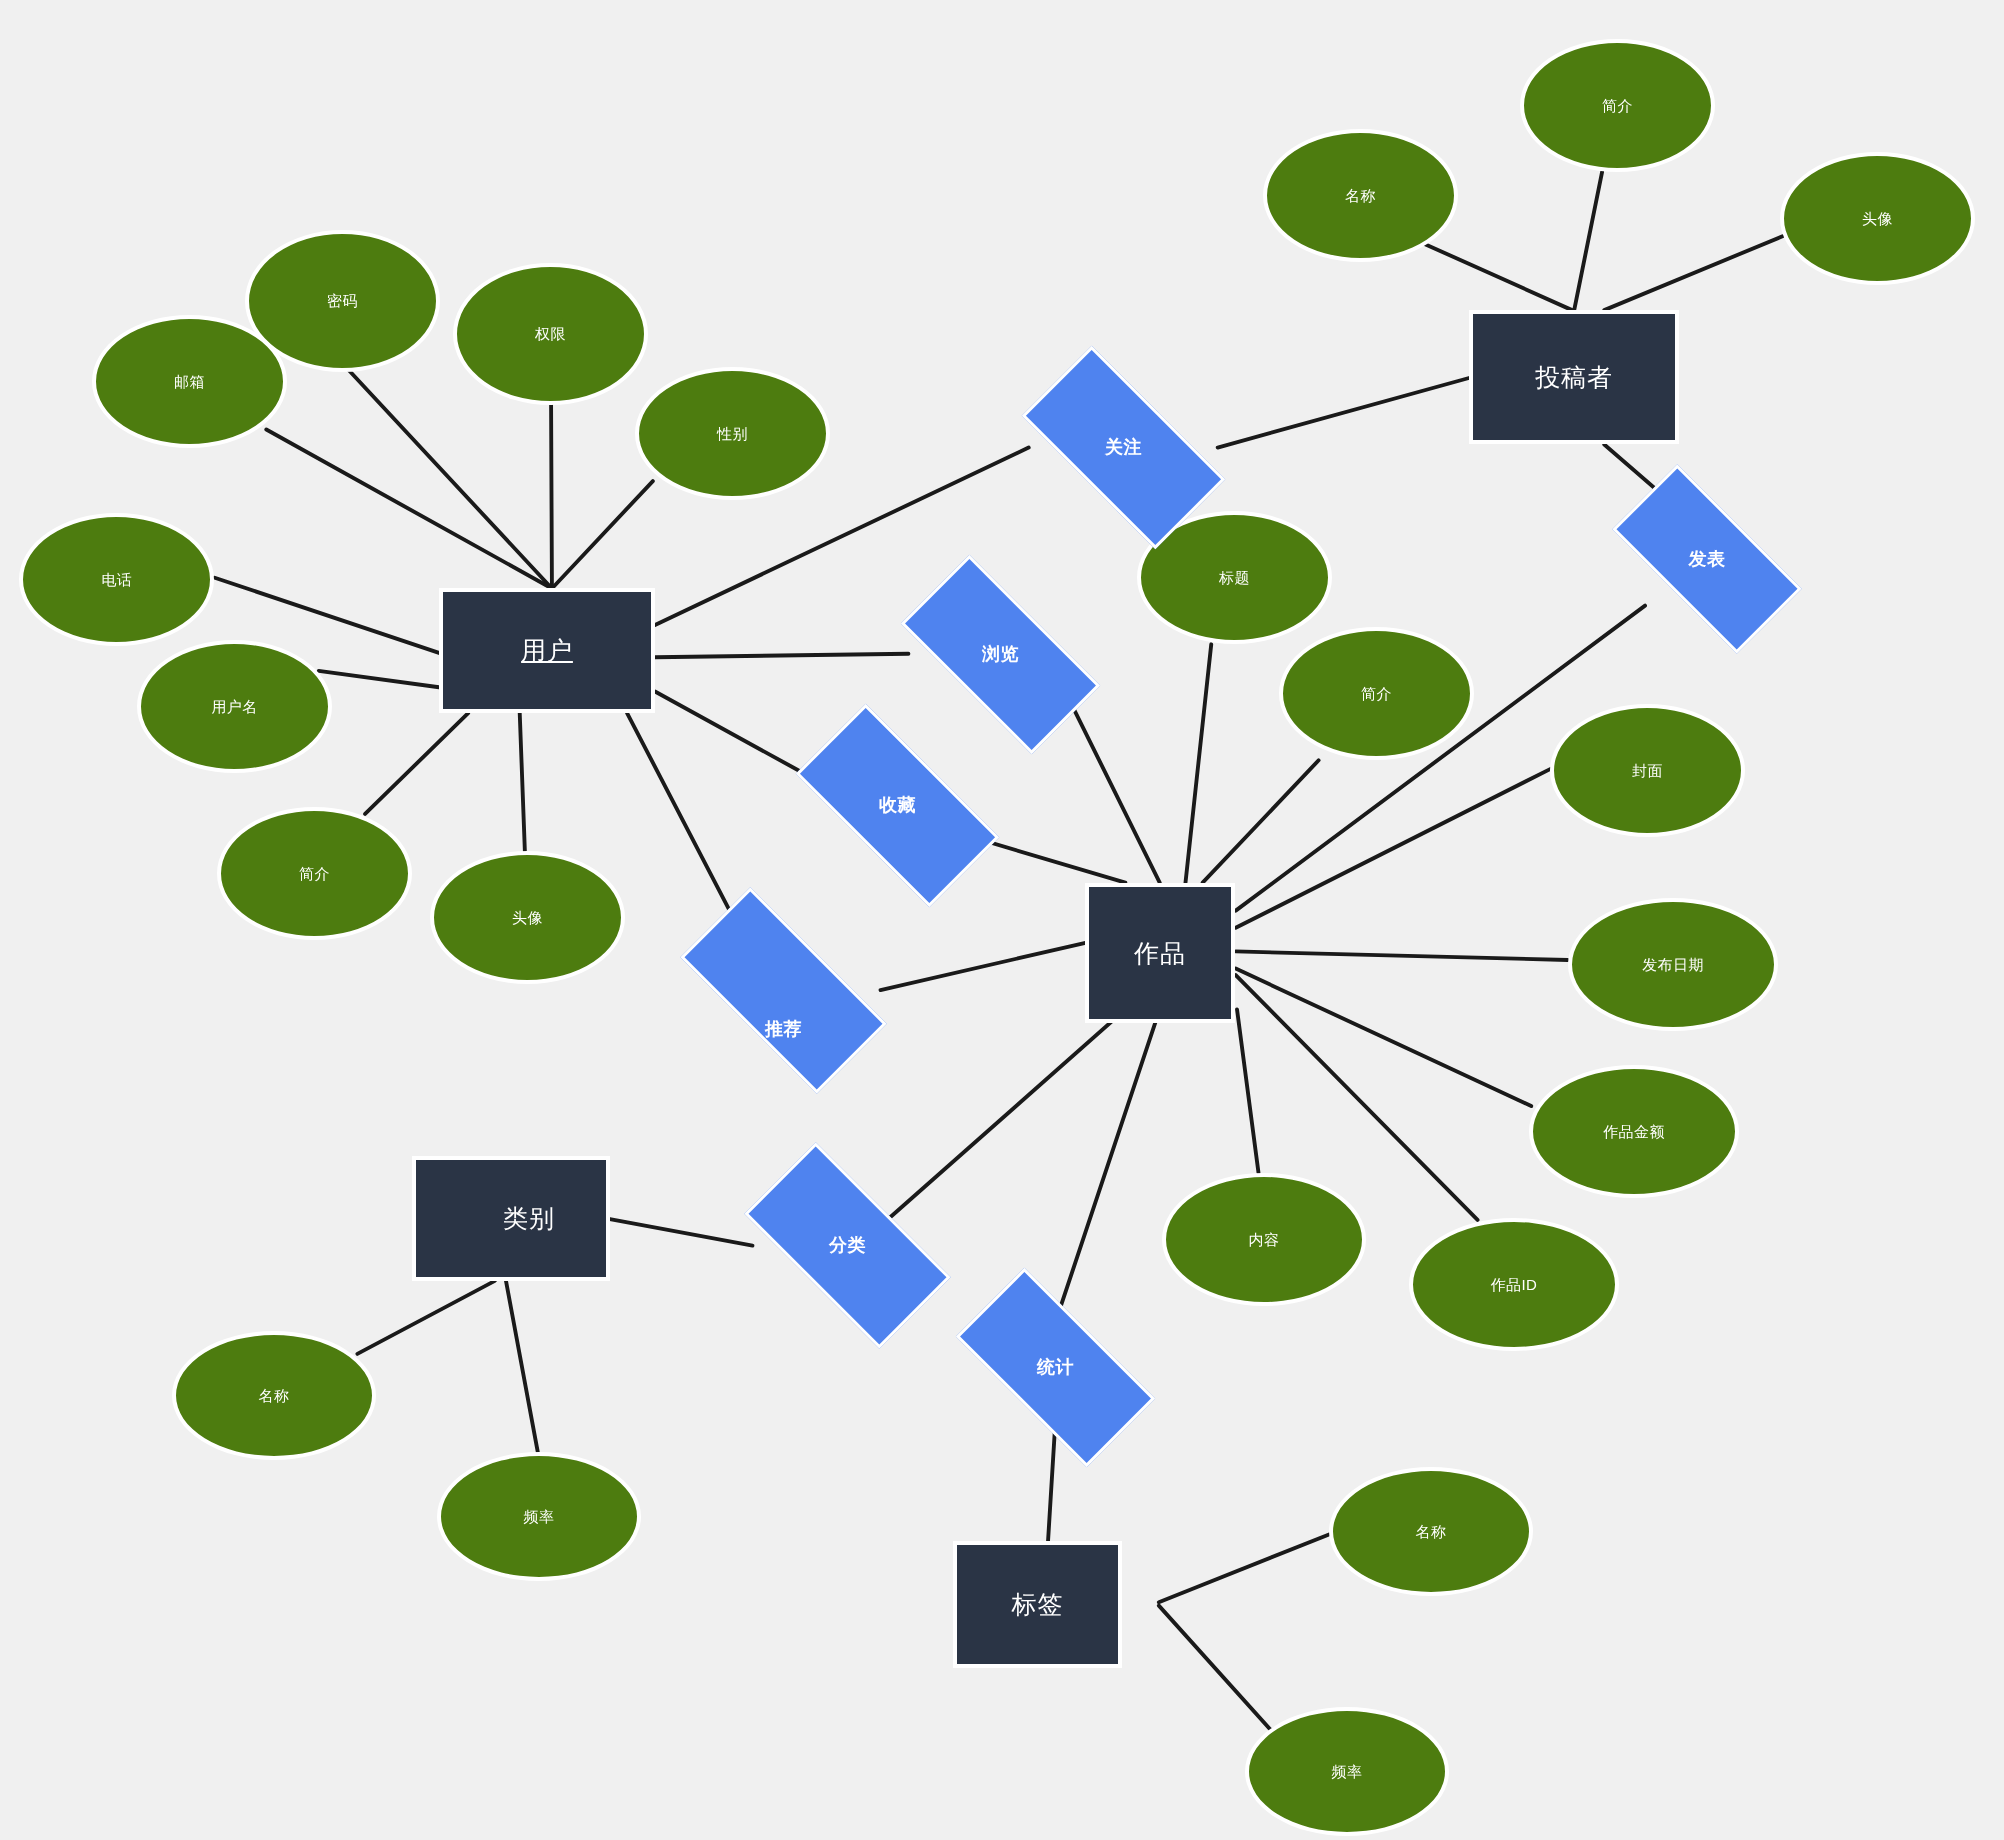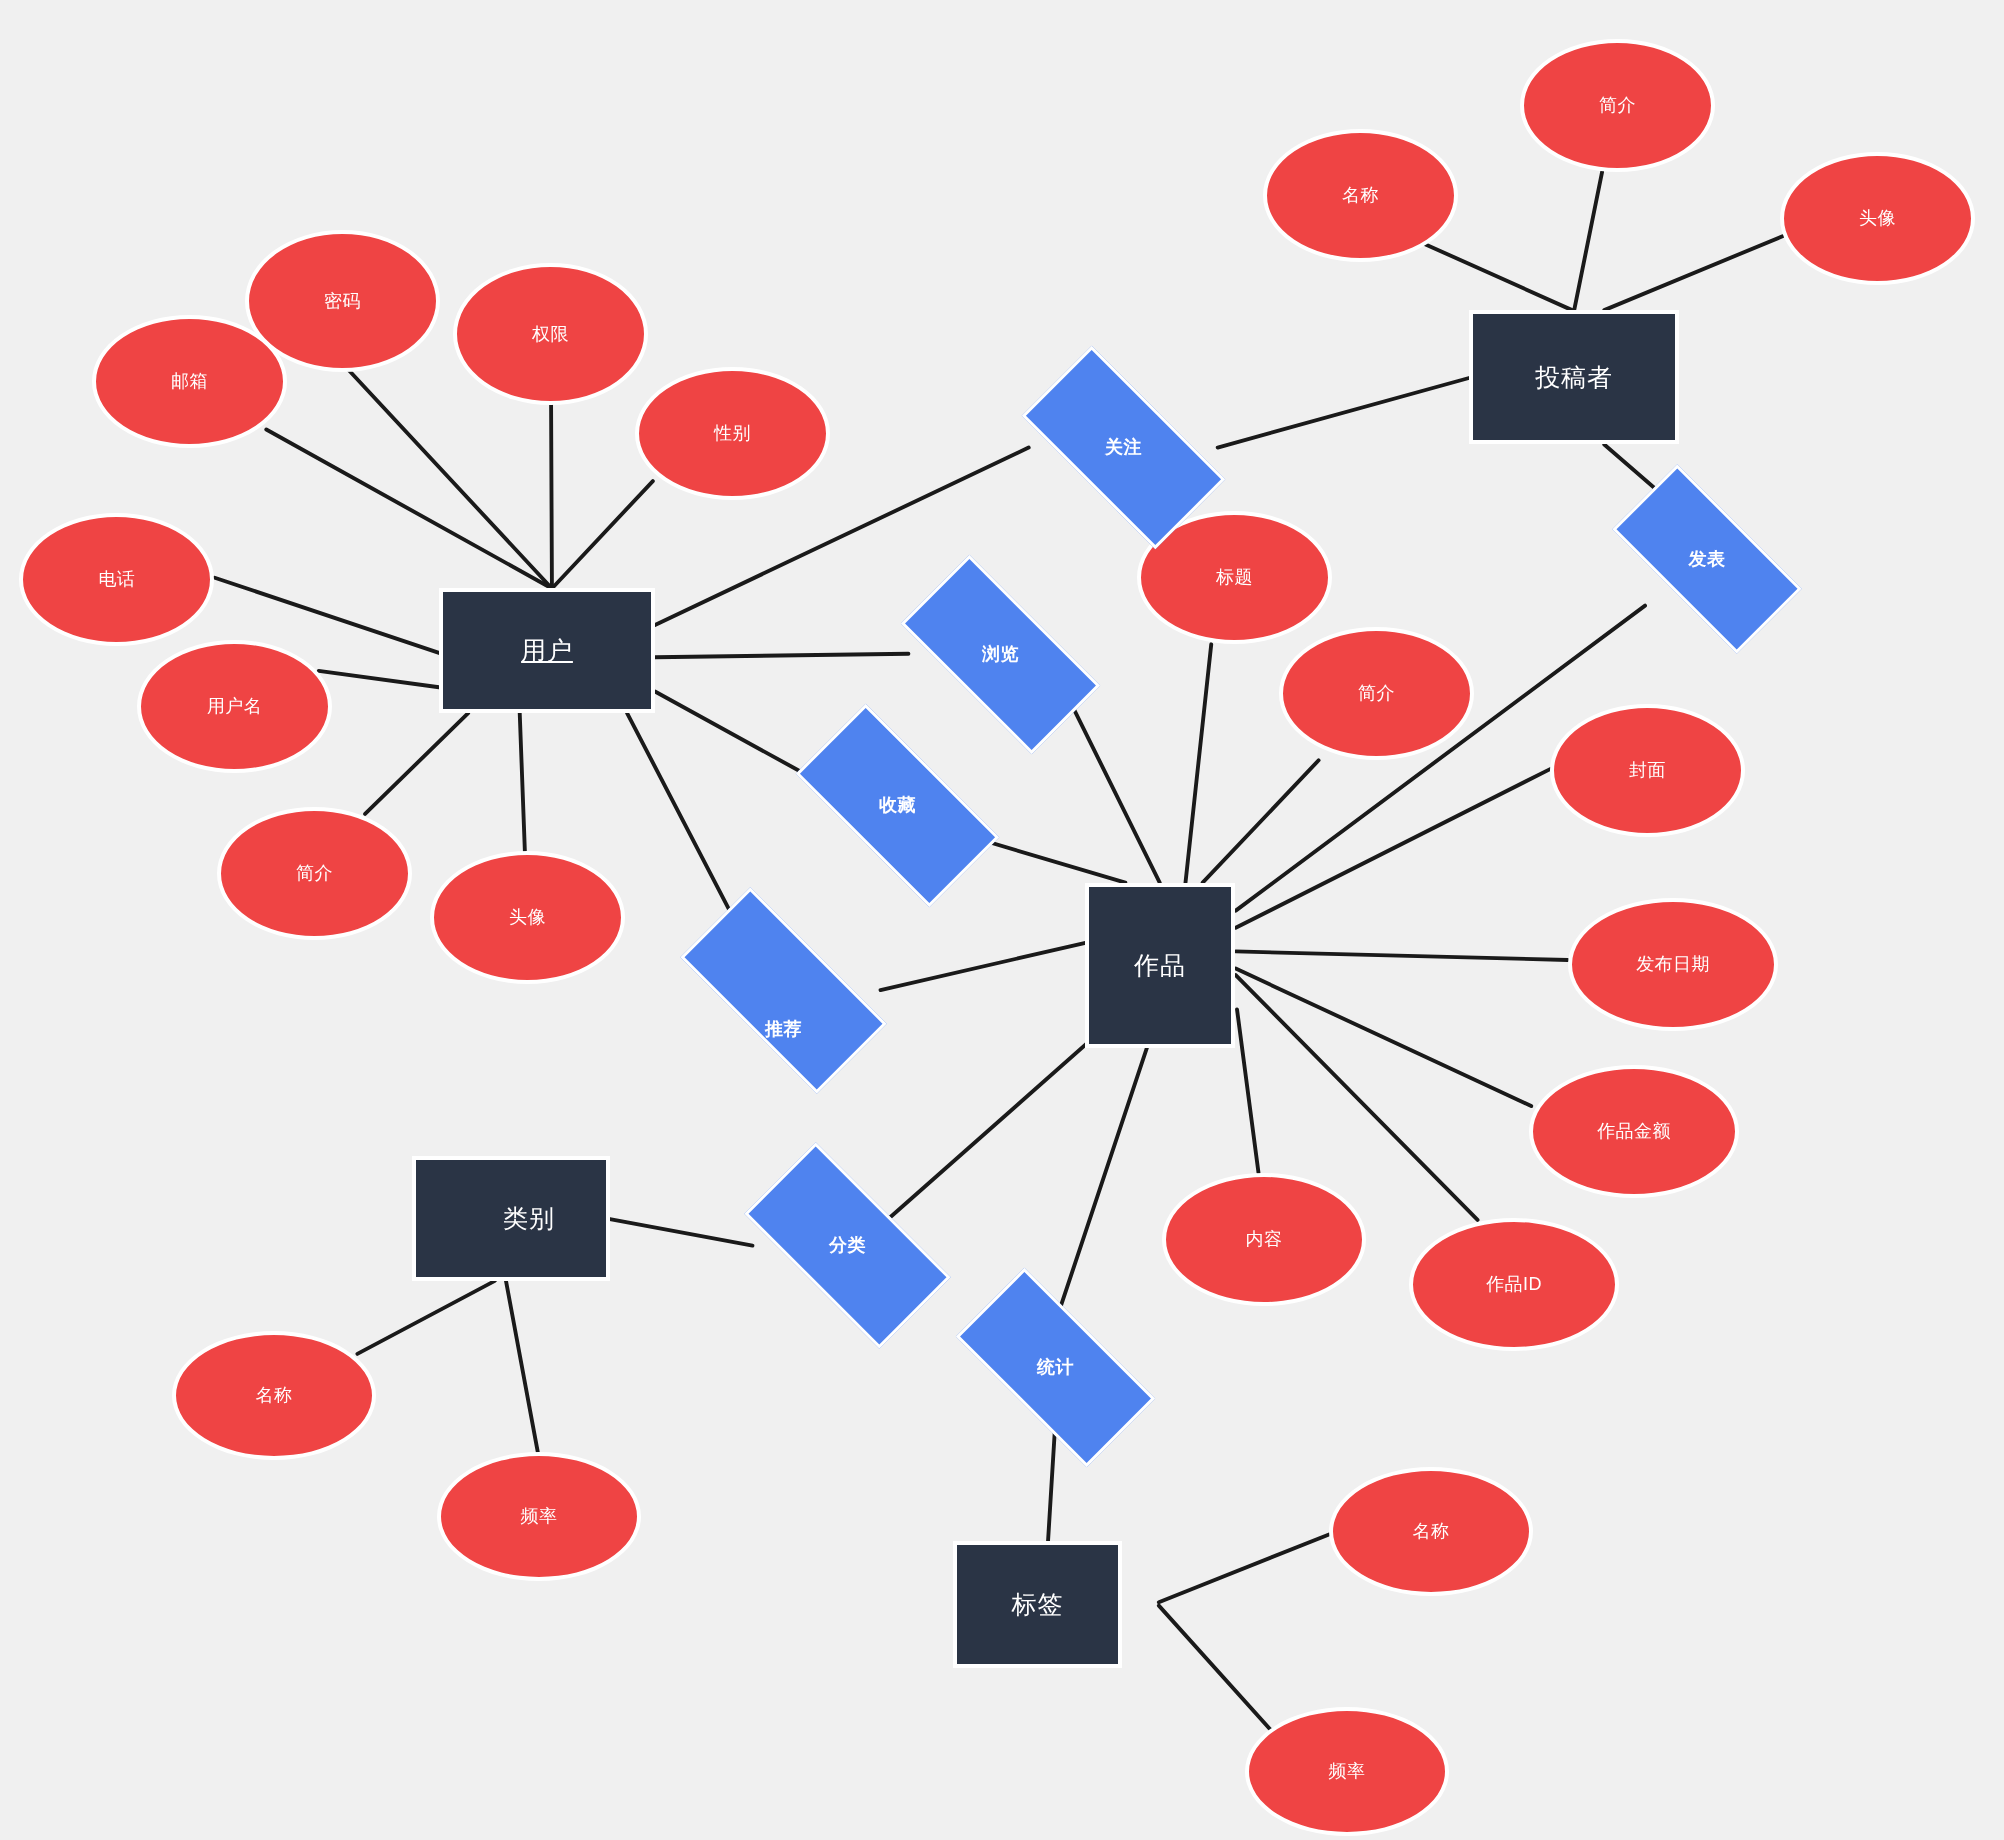--- a/index.html
+++ b/index.html
@@ -38,24 +38,24 @@
     white-space: nowrap;
   }
   .entity {
     background: #2a3445;
     border: 4.3px solid #ffffff;
     font-size: 25px;
     letter-spacing: 0.9px;
     z-index: 3;
   }
   .attribute {
-    background: #ef4444;
+    background: #4d7c0f;
     border: 4.3px solid #ffffff;
     border-radius: 50%;
-    font-size: 18px;
+    font-size: 15px;
     letter-spacing: 0.4px;
     z-index: 2;
   }
   .relationship {
     background: transparent;
     font-size: 18px;
     letter-spacing: 0.4px;
     z-index: 3;
   }
   .relationship .diamond-shape {
@@ -117,21 +117,21 @@
       <line x1="2698" y1="3730" x2="3100" y2="3570" stroke="#1a1a1a" stroke-width="9" stroke-linecap="round"></line>
       <line x1="2698" y1="3738" x2="3040" y2="4118" stroke="#1a1a1a" stroke-width="9" stroke-linecap="round"></line>
     </svg>
   <div id="nodes">
       <div class="node entity" style="left: 439px; top: 588px; width: 216px; height: 125px; text-decoration: underline;">
         <span>用户</span>
       </div>
       <div class="node entity" style="left: 1469px; top: 310px; width: 210px; height: 134px;">
         <span>投稿者</span>
       </div>
-      <div class="node entity" style="left: 1085px; top: 883px; width: 150px; height: 165px;">
+      <div class="node entity" style="left: 1085px; top: 883px; width: 150px; height: 140px;">
         <span>作品</span>
       </div>
       <div class="node entity" style="left: 412px; top: 1156px; width: 198px; height: 125px; padding-left: 36px;">
         <span>类别</span>
       </div>
       <div class="node entity" style="left: 953px; top: 1541px; width: 169px; height: 127px;">
         <span>标签</span>
       </div>
       <div class="node attribute" style="left: 245px; top: 230px; width: 195px; height: 142px;">
         <span>密码</span>

